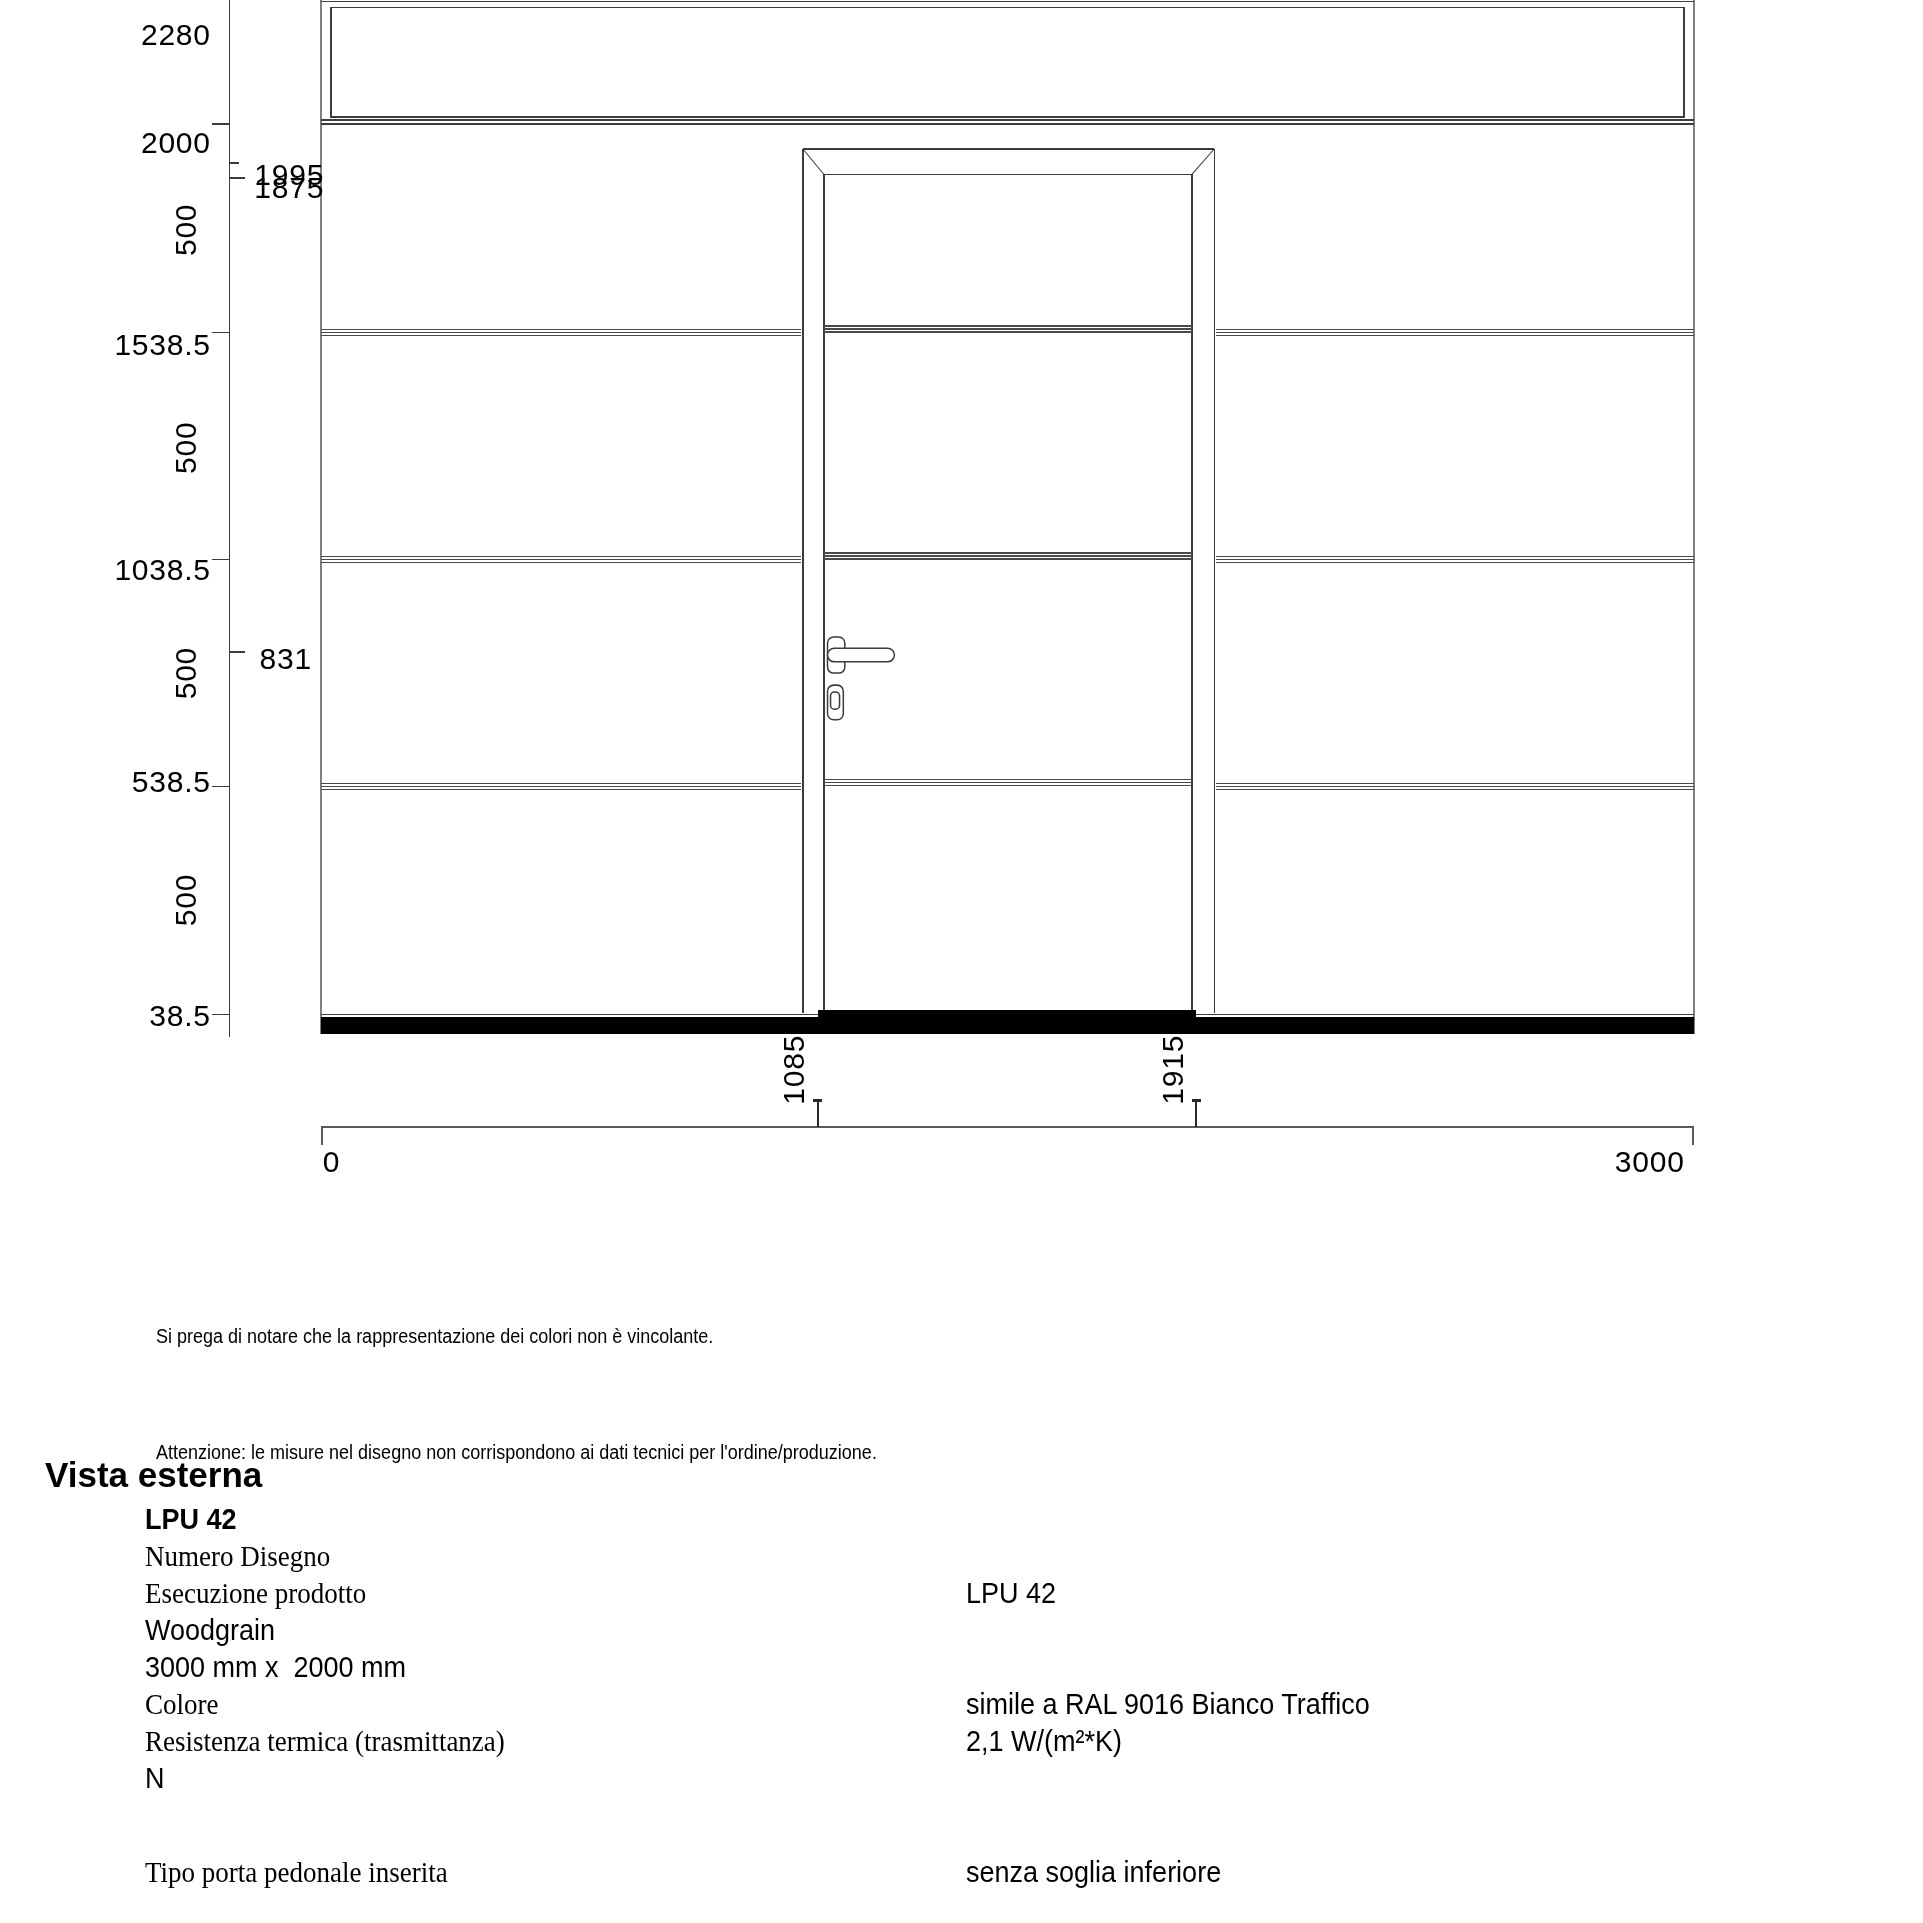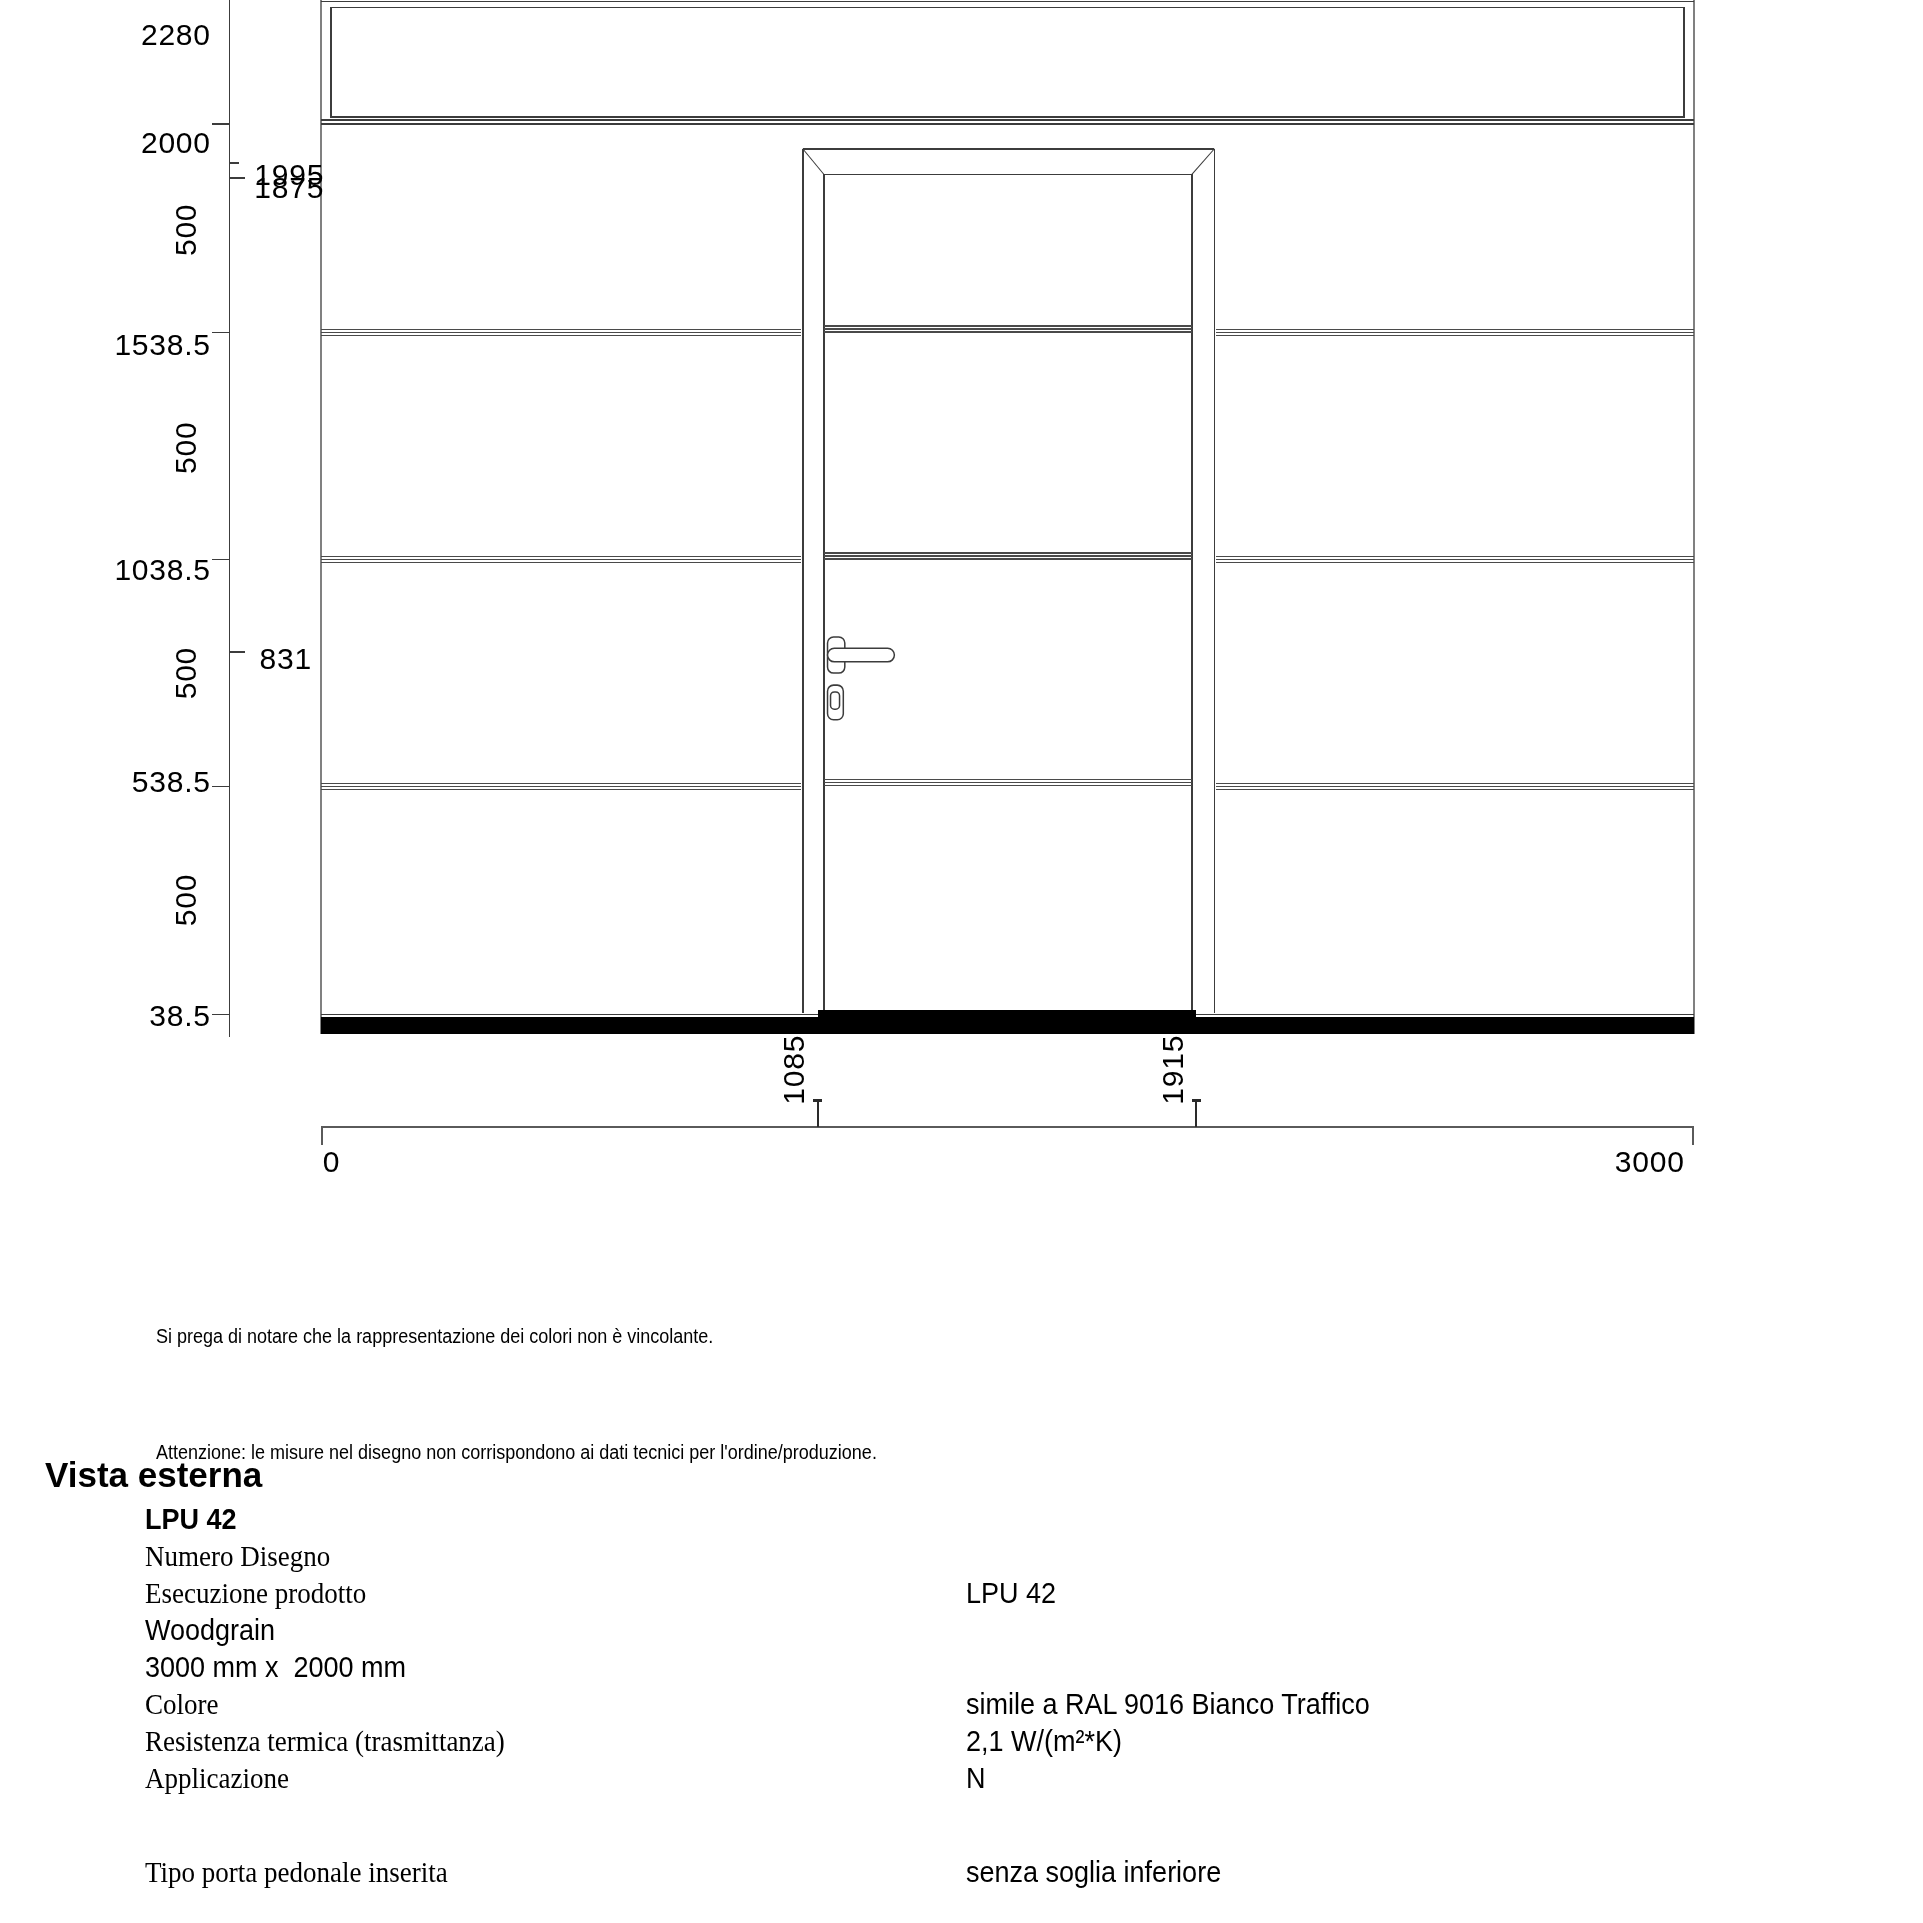--- a/index.html
+++ b/index.html
@@ -173,21 +173,20 @@
   </div>
   <div class="spec-row">
     <div class="spec-label"><span class="cond">Colore</span></div>
     <div class="spec-value"><span class="cond">simile a RAL 9016 Bianco Traffico</span></div>
   </div>
   <div class="spec-row">
     <div class="spec-label"><span class="cond">Resistenza termica (trasmittanza)</span></div>
     <div class="spec-value"><span class="cond">2,1 W/(m²*K)</span></div>
   </div>
   <div class="spec-row">
-    <div class="spec-label"><span class="cond">Applicazione</span></div>
     <div class="spec-value"><span class="cond">N</span></div>
   </div>
 
   <div class="spacer"></div>
 
   <div class="spec-row">
     <div class="spec-label"><span class="cond">Tipo porta pedonale inserita</span></div>
     <div class="spec-value"><span class="cond">senza soglia inferiore</span></div>
   </div>
 </div>

